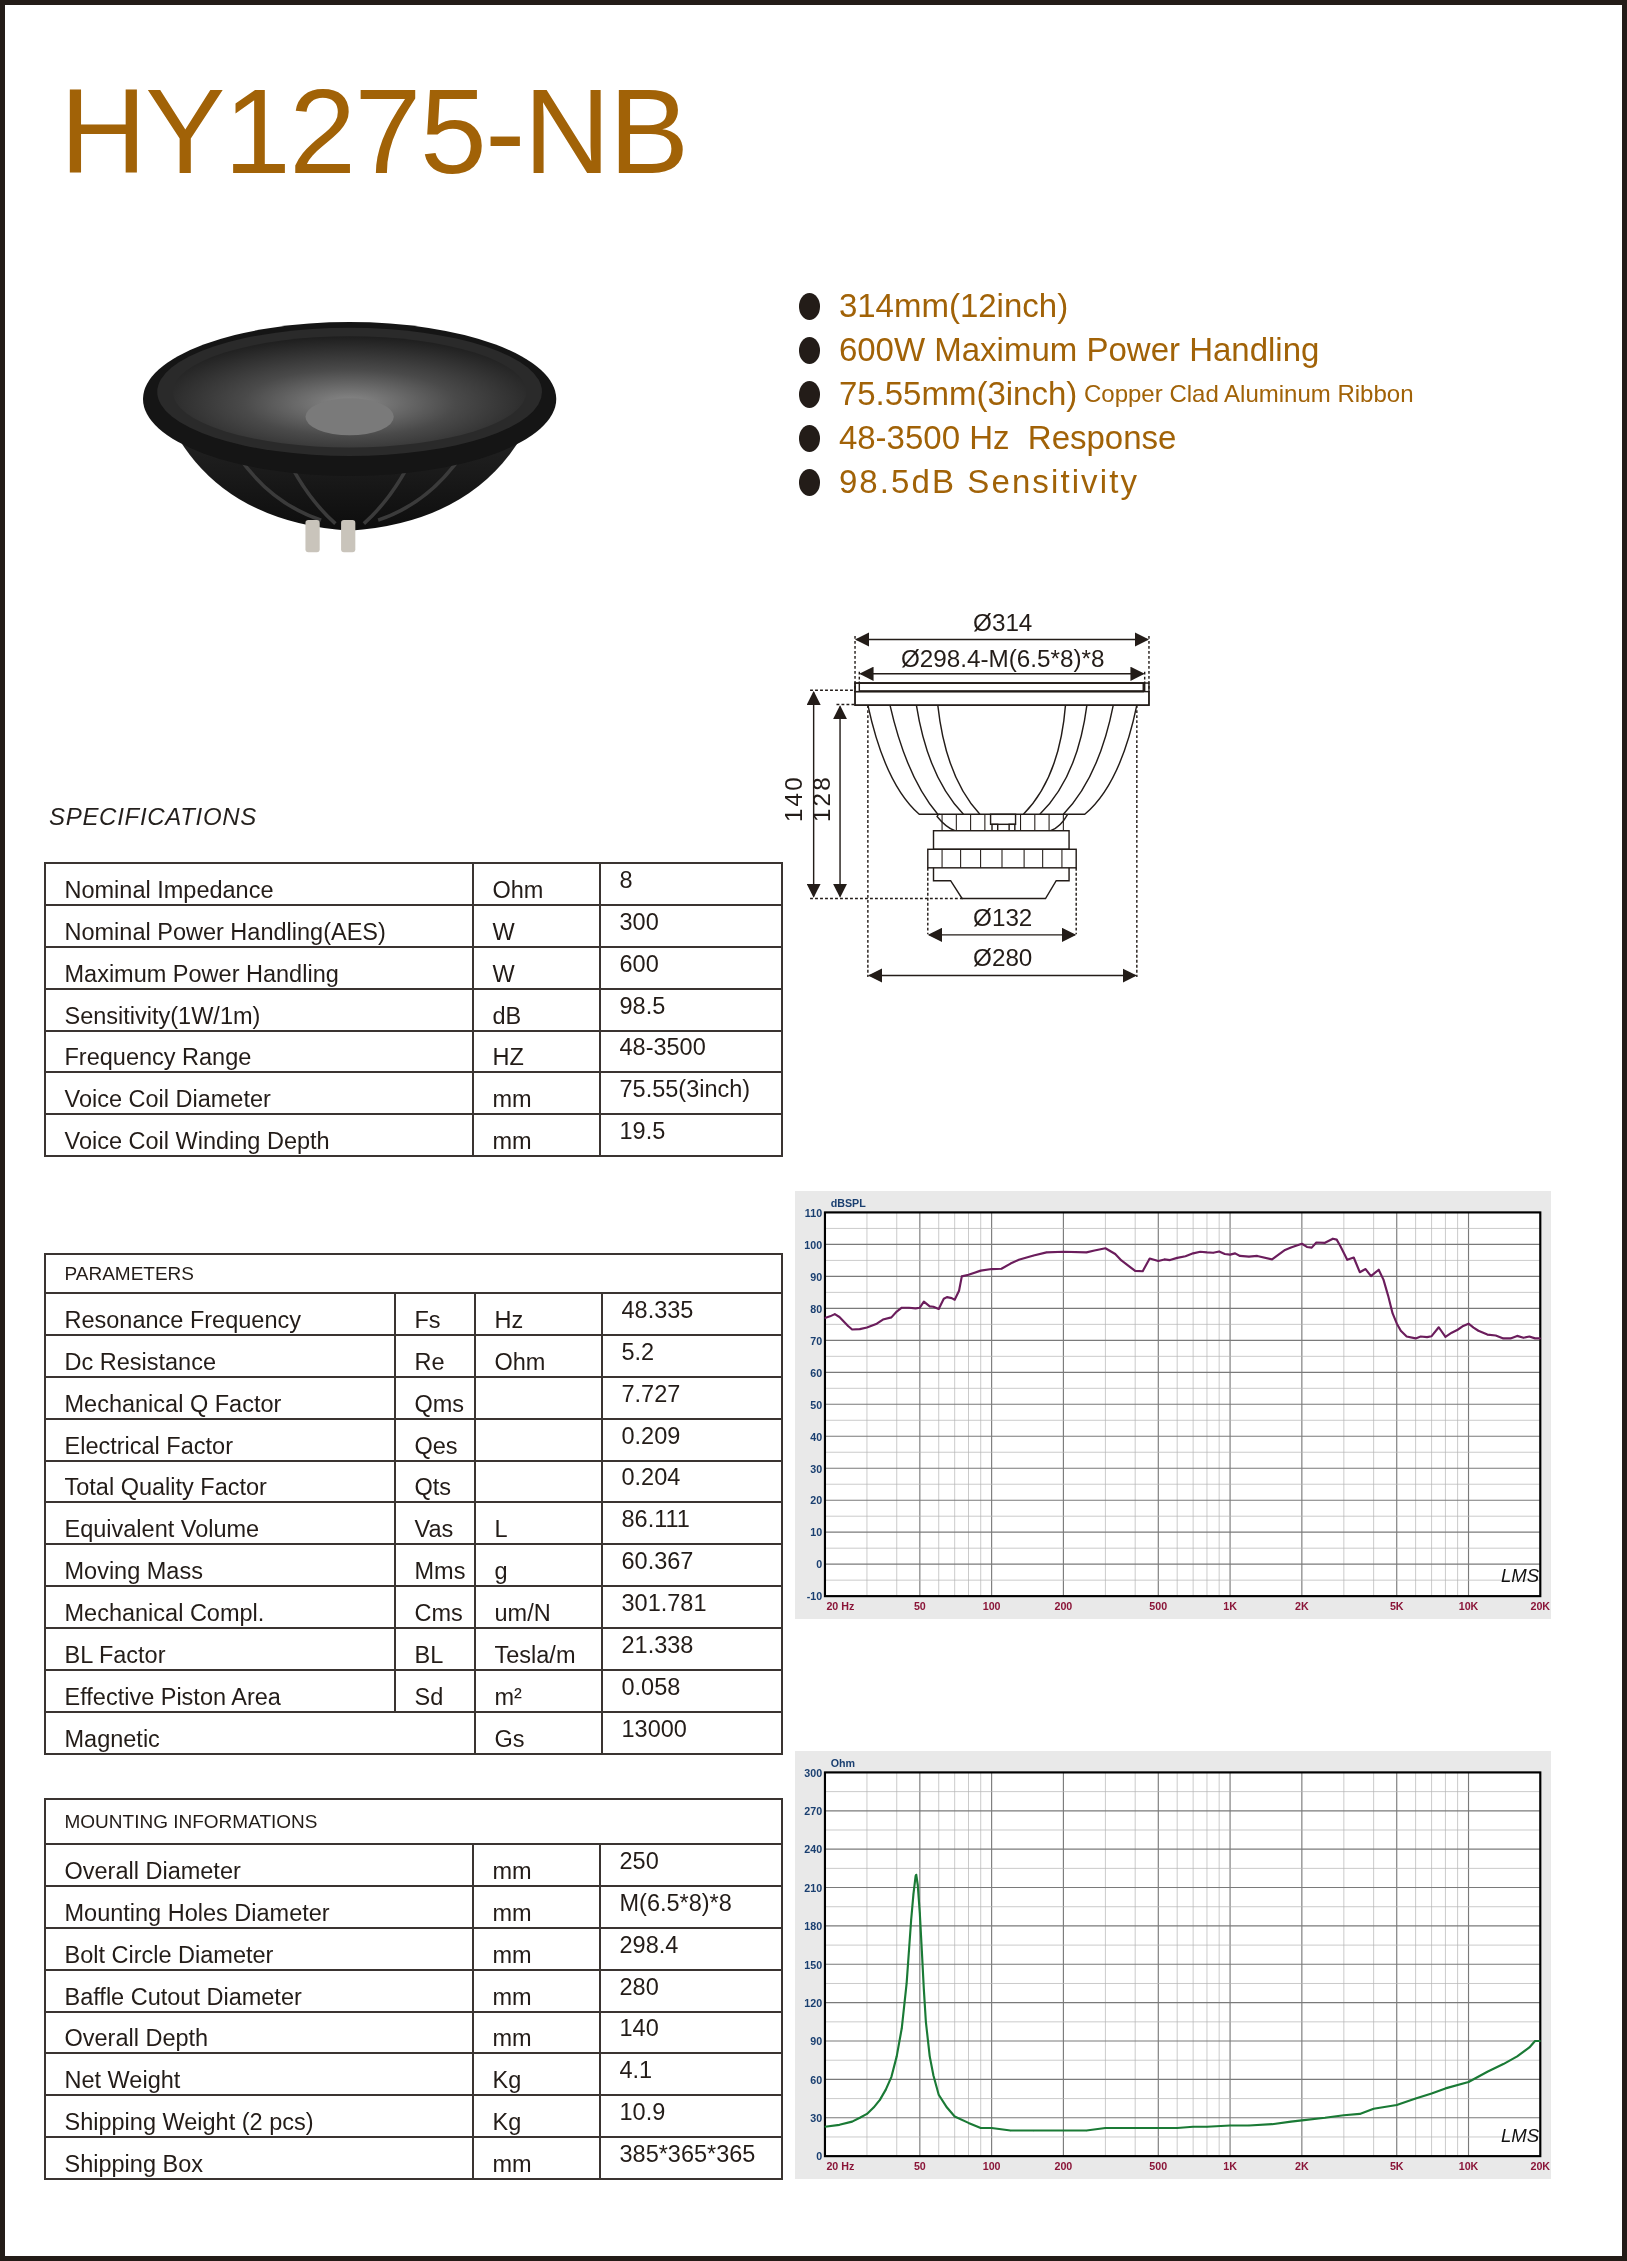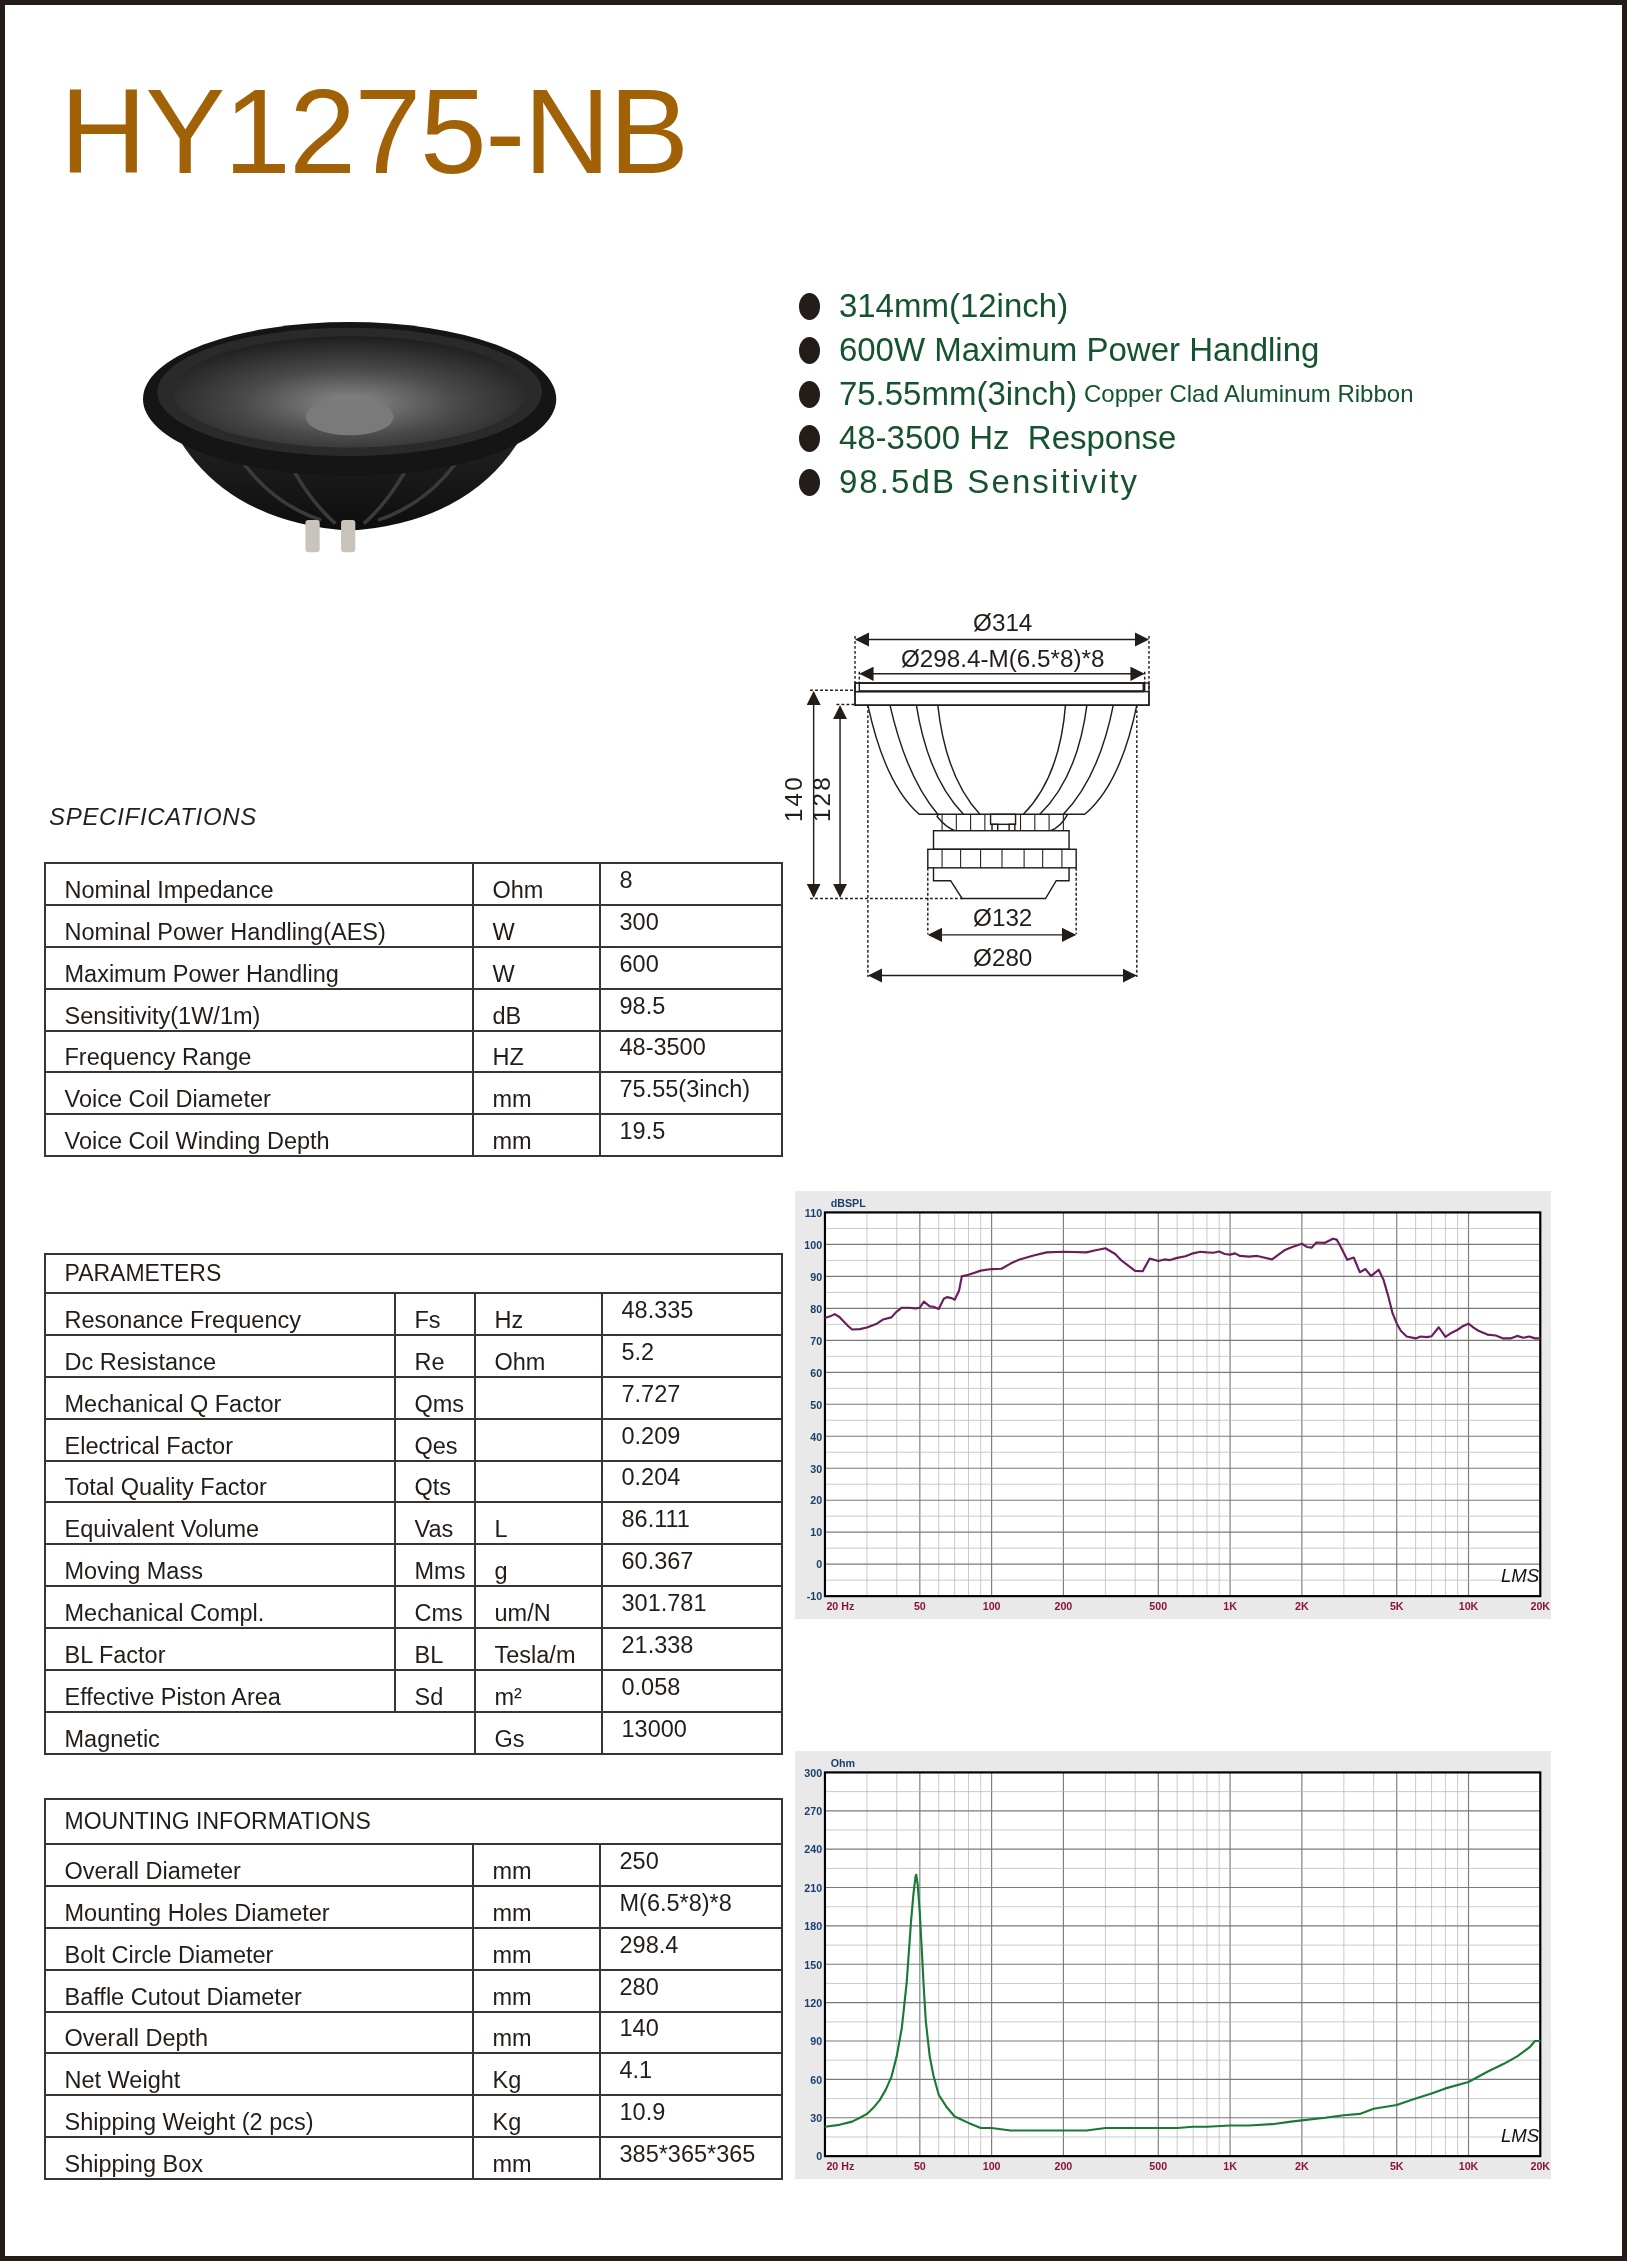--- a/index.html
+++ b/index.html
@@ -8,35 +8,35 @@
   .frame { position: absolute; left: 0; top: 0; width: 1627px; height: 2261px;
            box-sizing: border-box; border: 5.7px solid #231c18; }
   .title { position: absolute; left: 60px; top: 71px; font-size: 120px; line-height: 1;
            letter-spacing: -1.4px; color: #a16207; font-weight: 400; }
 
   
   .photo { position: absolute; left: 114px; top: 285px; width: 514px; height: 285px; }
 
   
   .features { position: absolute; left: 799px; top: 284px; margin: 0; padding: 0; list-style: none; }
-  .features li { display: flex; align-items: center; height: 44px; font-size: 33px; color: #14532d; white-space: nowrap; text-align: right; }
+  .features li { display: flex; align-items: center; height: 44px; font-size: 33px; color: #a16207; white-space: nowrap; text-align: right; }
   .features li .dot { width: 21.4px; height: 27px; border-radius: 50%; background: #231c18; margin-right: 18.5px; flex: none; }
   .features li .small { font-size: 24px; }
   .features li.spaced span.txt { letter-spacing: 2.1px; }
 
   
   .drawing { position: absolute; left: 785px; top: 606px; width: 785px; height: 478px; }
 
   
   .spec-heading { position: absolute; left: 49px; top: 803px; font-size: 24px; letter-spacing: 0.7px; font-style: italic; }
 
   table.spec { position: absolute; border-collapse: collapse; font-size: 23.5px; color: #231c18; }
   table.spec td { border: 2.9px solid #3a3431; padding: 0 0 0 18.5px; height: 37px; vertical-align: bottom; white-space: nowrap; }
   table.spec td.v { vertical-align: top; padding-top: 2.9px; }
-  table.spec td.hdr { vertical-align: middle; font-size: 23px; }
+  table.spec td.hdr { vertical-align: middle; font-size: 19px; }
   #t1 { left: 44px; top: 862px; width: 739px; }
   #t2 { left: 44px; top: 1253px; width: 739px; }
   #t3 { left: 44px; top: 1798px; width: 739px; }
 
   
   .chart { position: absolute; }
   #chart-spl { left: 795px; top: 1191px; width: 756px; height: 428px; }
   #chart-imp { left: 795px; top: 1751px; width: 756px; height: 428px; }
   .chart svg text { font-family: "Liberation Sans", "DejaVu Sans", sans-serif; }
 </style>

